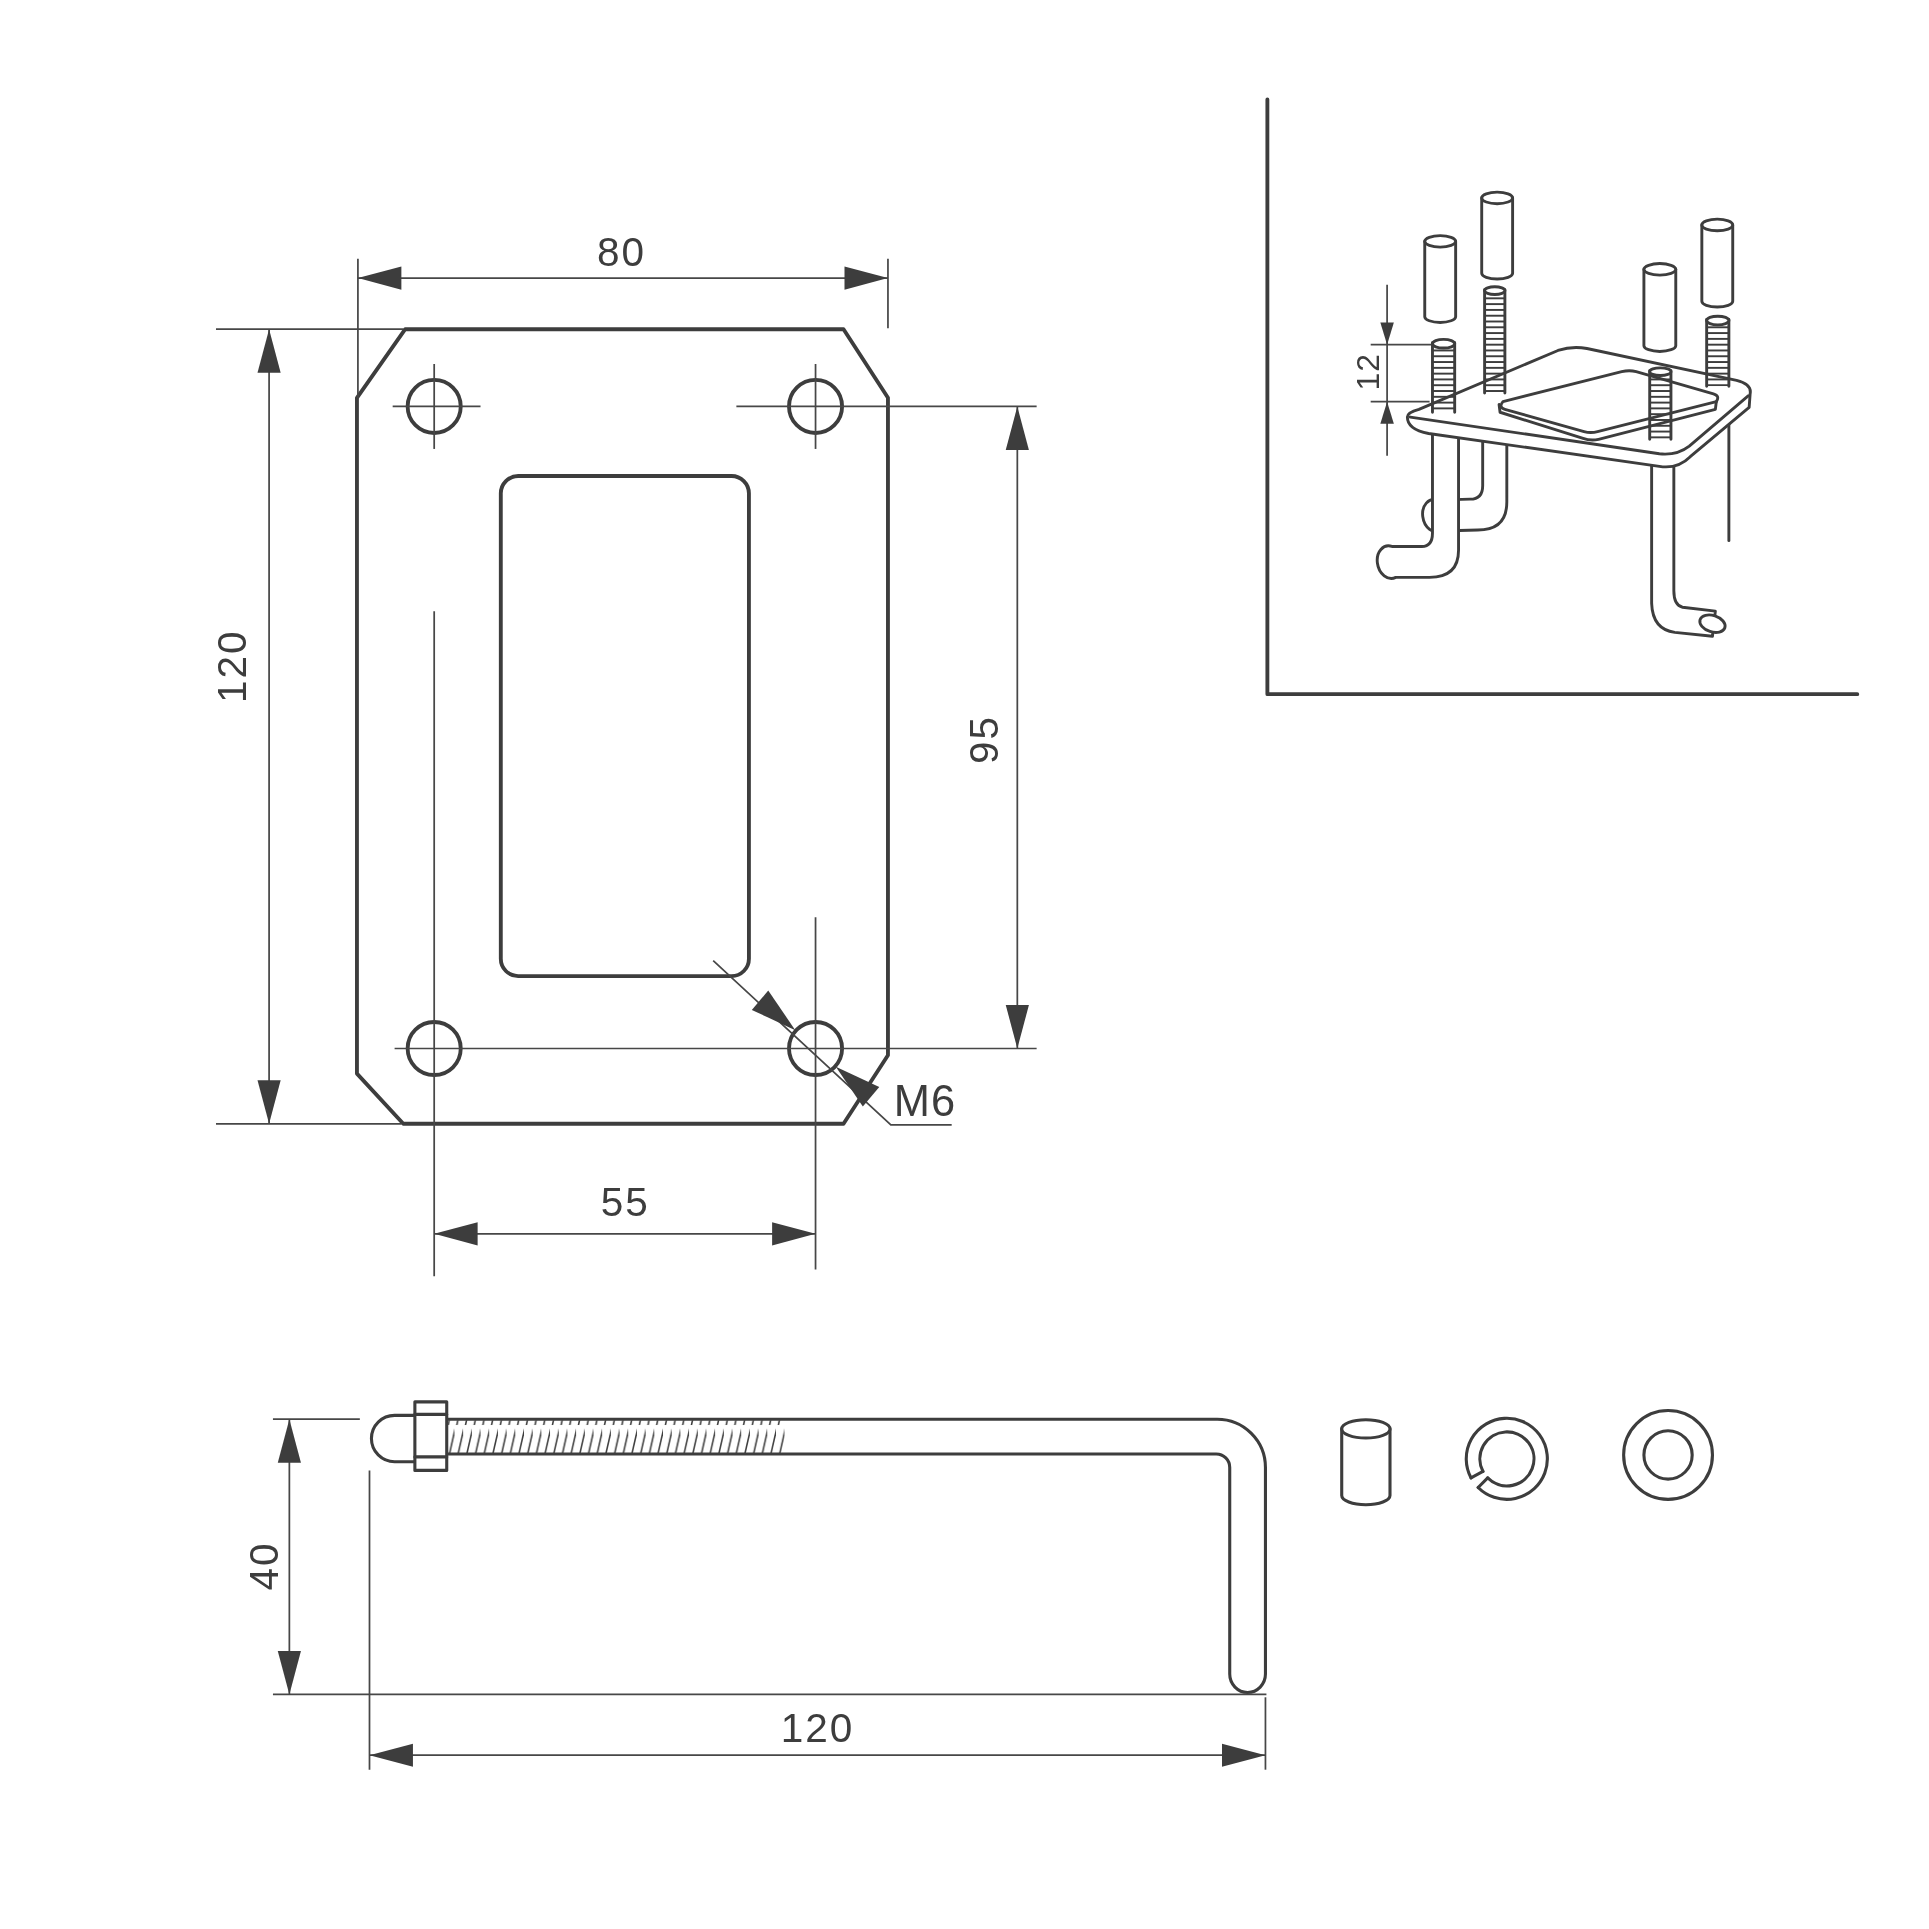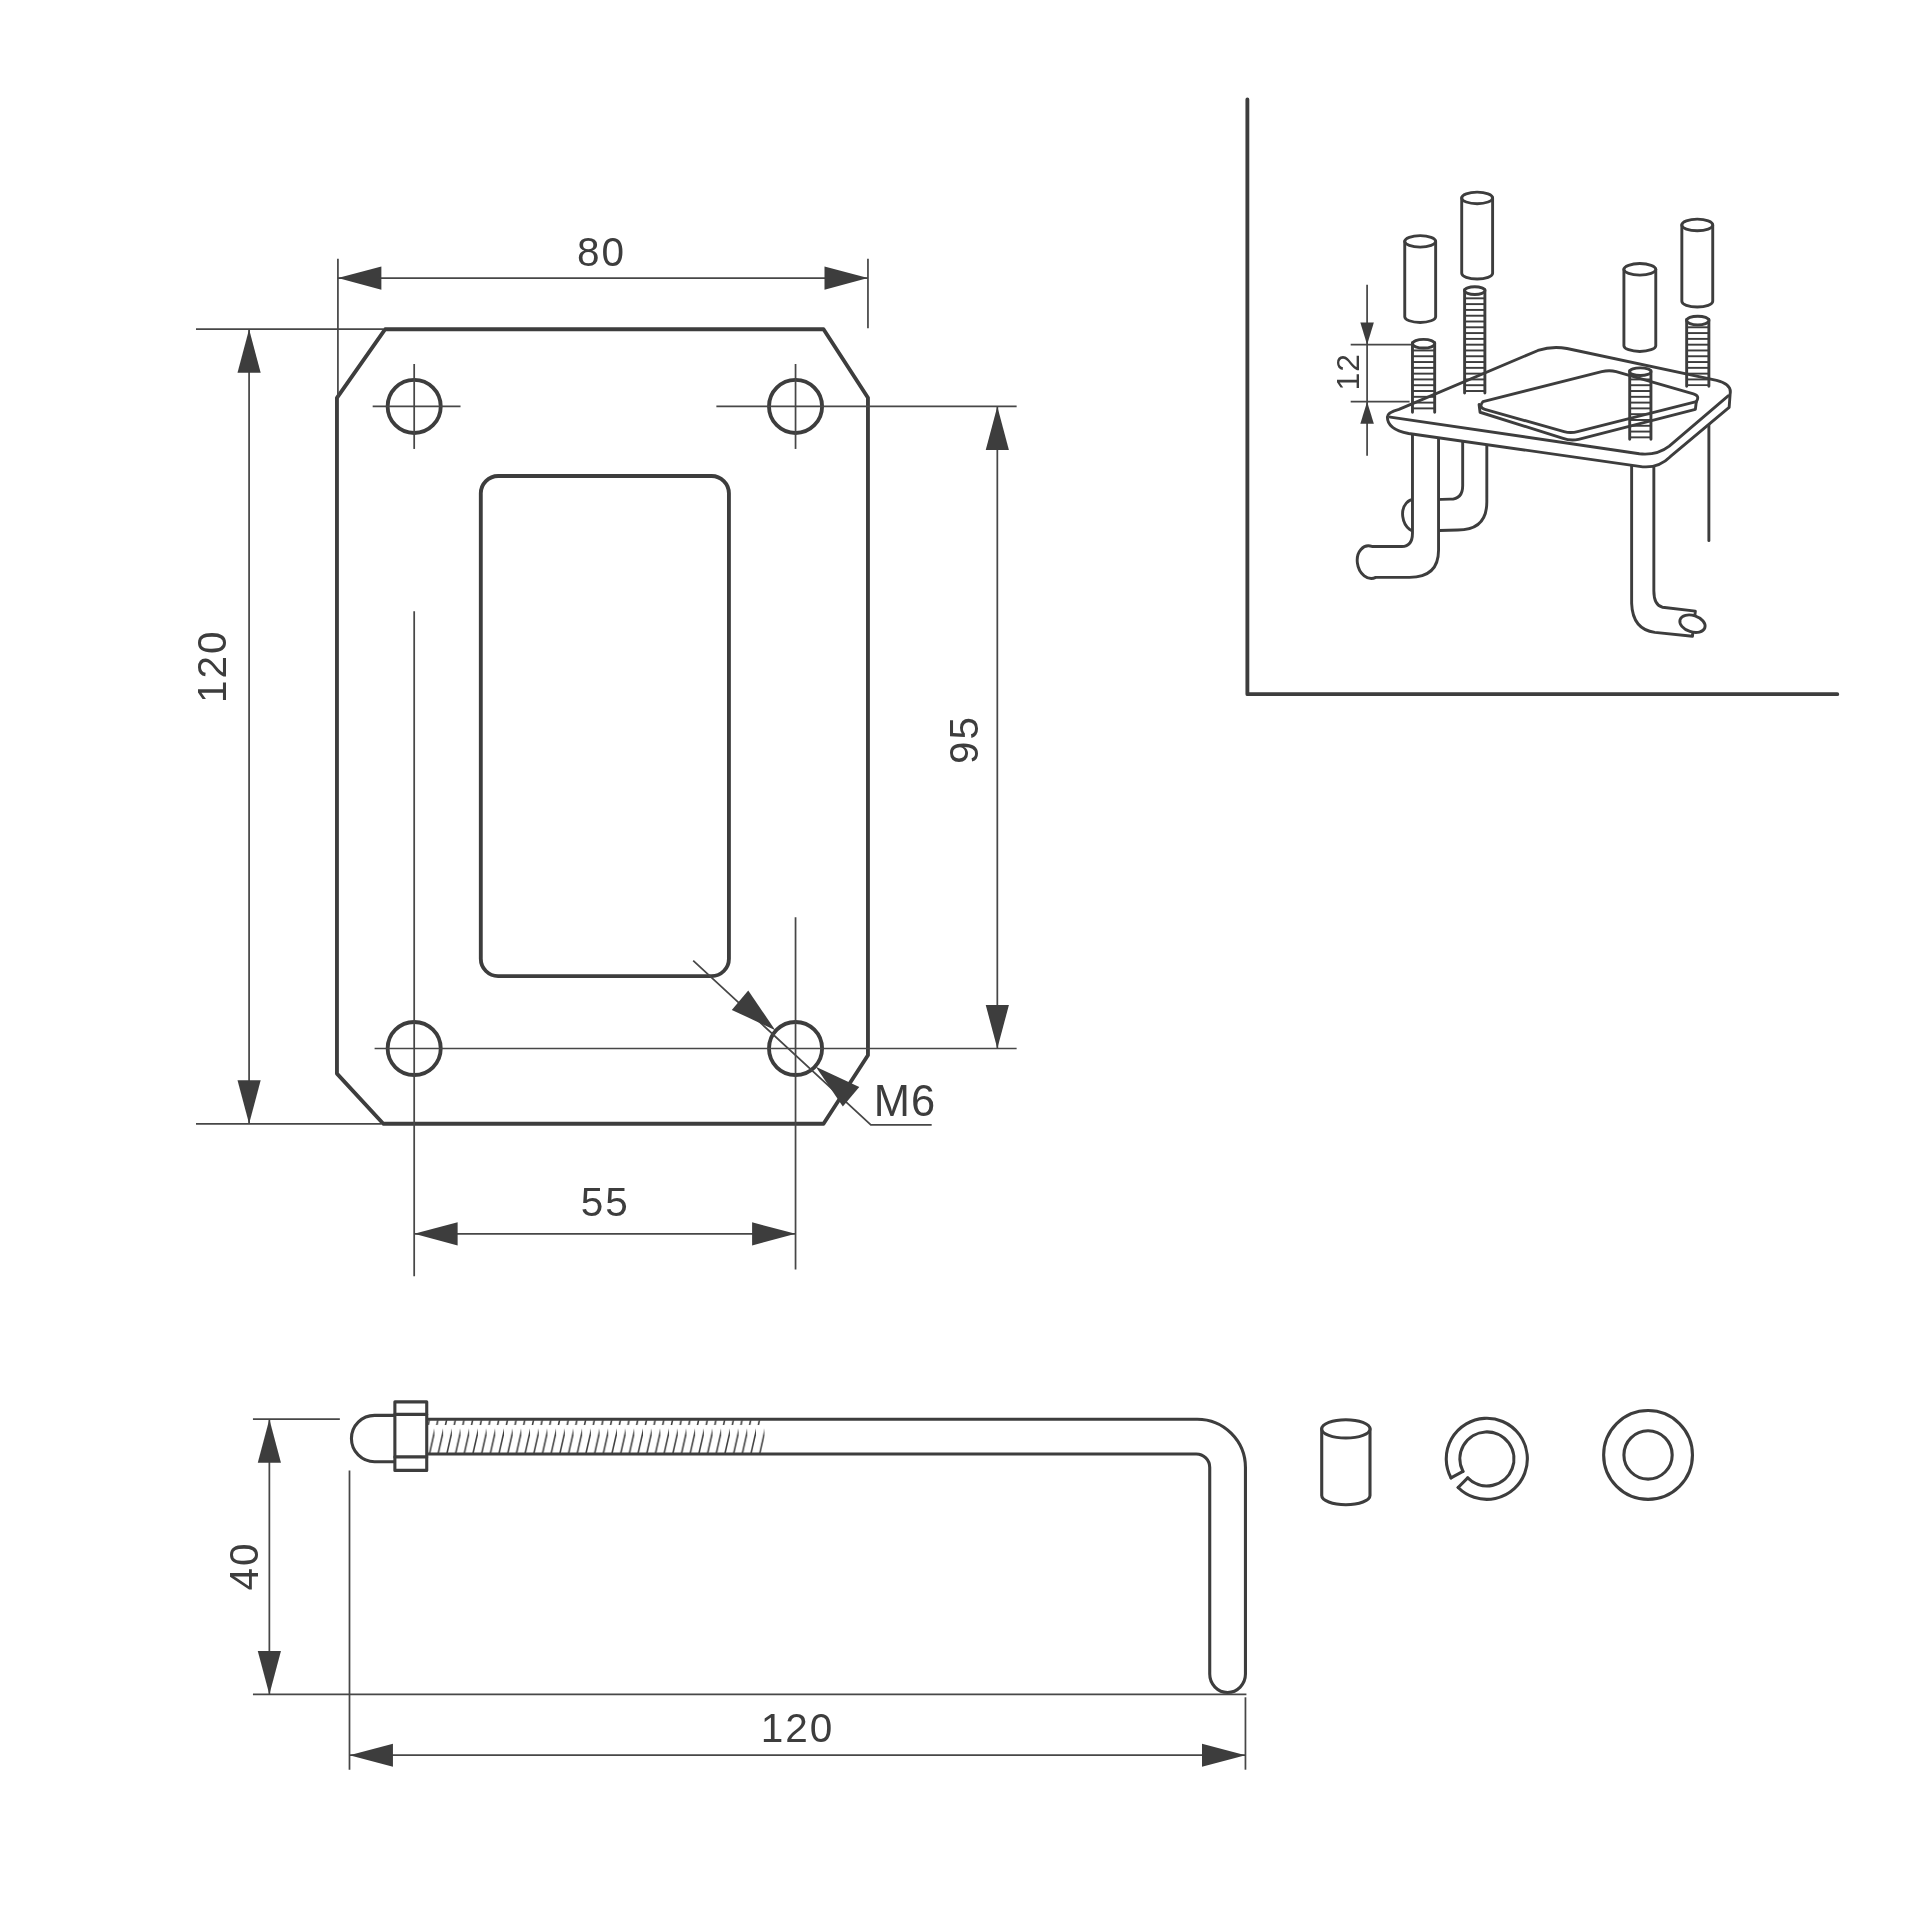--- a/index.html
+++ b/index.html
@@ -1,16 +1,16 @@
 <!DOCTYPE html>
 <html><head>
 <meta charset="utf-8">
 <style>
   html,body{margin:0;padding:0;background:#fff;}
-  .page{width:1572px;height:1929px;position:relative;background:#fff;}
+  .page{width:1572px;height:1929px;position:relative;background:#fff;padding-left:20px;}
   svg{display:block;}
   text{font-family:"Liberation Sans",sans-serif;fill:#3d3d3d;}
   .dim-label{font-size:42px;letter-spacing:2px;}
   .dim-label-small{font-size:33px;letter-spacing:1px;}
   .callout-label{font-size:45px;letter-spacing:1px;}
   .outline{stroke:#3d3d3d;fill:none;stroke-width:4;stroke-linejoin:round;stroke-linecap:round;}
   .outline-white{stroke:#3d3d3d;fill:#fff;stroke-width:4;stroke-linejoin:round;stroke-linecap:round;}
   .iso{stroke:#3d3d3d;fill:none;stroke-width:3;stroke-linejoin:round;stroke-linecap:round;}
   .iso-white{stroke:#3d3d3d;fill:#fff;stroke-width:3;stroke-linejoin:round;stroke-linecap:round;}
   .thin{stroke:#474747;fill:none;stroke-width:1.8;}

